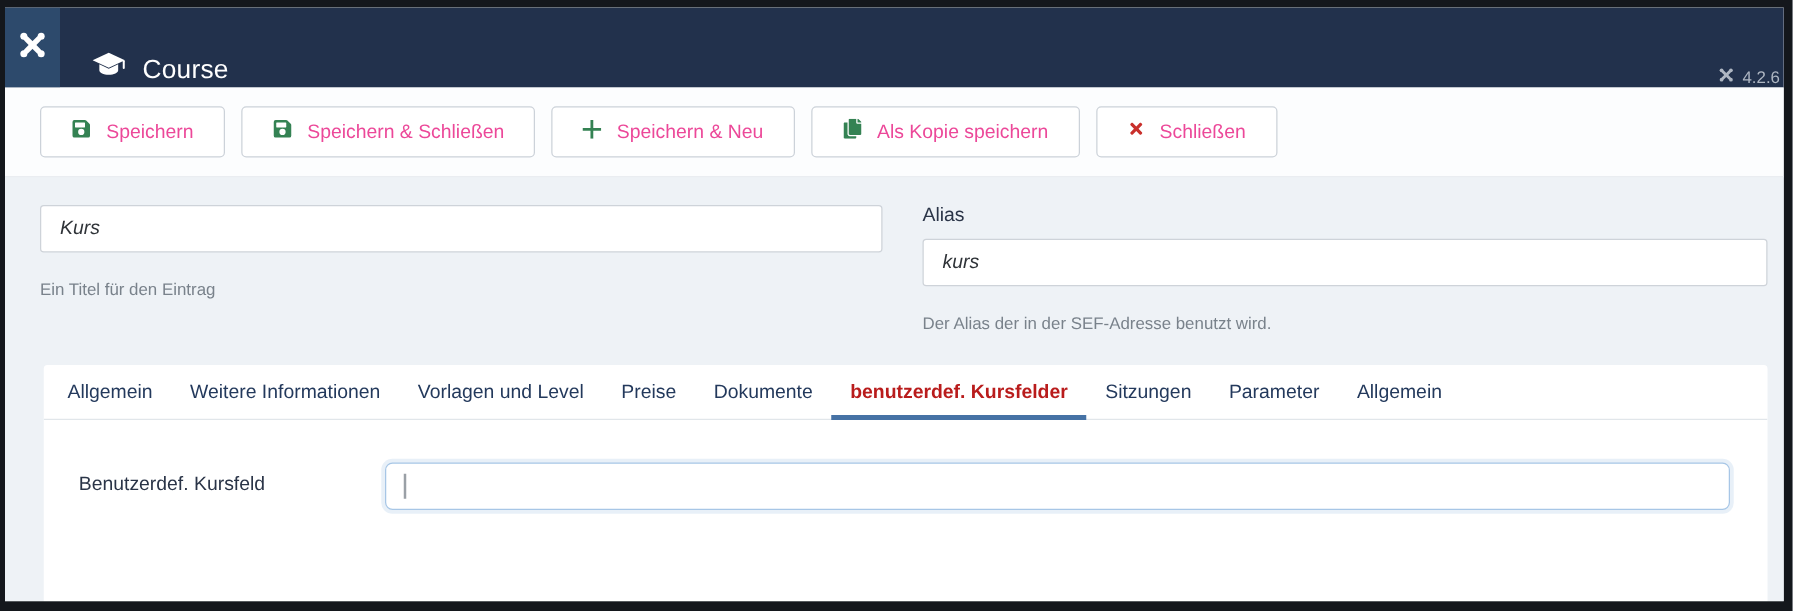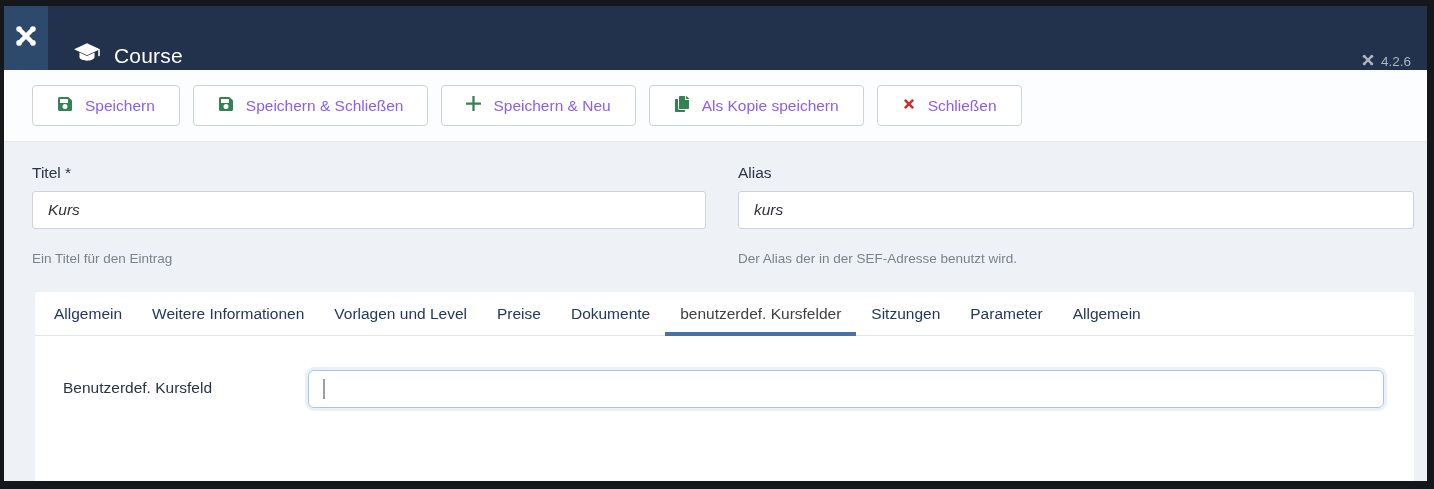--- a/index.html
+++ b/index.html
@@ -11,51 +11,51 @@
     border-top:6px solid #14171c; border-left:4px solid #14171c;
     border-right:7px solid #14171c; border-bottom:8px solid #14171c;
     display:flex; flex-direction:column; background:#eef2f6; overflow:hidden;
   }
 
   
   .header { height:64px; background:#22314c; display:flex; align-items:flex-end; flex:none; }
   .logo-tile { width:44px; height:64px; background:#2d4a6c; display:flex; align-items:center; justify-content:center; flex:none; cursor:pointer; }
   .brand { display:flex; align-items:center; gap:13px; margin-left:25px; }
   .brand-title { color:#ffffff; font-size:21px; letter-spacing:.2px; }
-  .header-right { margin-left:auto; display:flex; align-items:center; gap:20px; padding-right:16px; }
+  .header-right { margin-left:auto; display:flex; align-items:center; gap:20px; padding-right:3px; }
   .version { display:flex; align-items:center; gap:6px; color:#aeb6c2; font-size:13.5px; }
   .demo-pill { display:flex; align-items:center; gap:11px; height:38px; border-radius:19px 0 0 19px;
     background:#3d648f; border:none; padding:0 18px 0 4px; cursor:pointer; }
   .demo-pill .circle { width:30px; height:30px; border-radius:50%; background:#1b2a44; display:flex; align-items:center; justify-content:center; }
   .demo-pill .pill-label { color:#ffffff; font-size:13.5px; white-space:nowrap; }
 
   
   .toolbar { background:#fcfdfe; padding:15px 0 15px 28px; display:flex; gap:13px; flex:none; border-bottom:1px solid #e3e8ed; }
   .tbtn { display:flex; align-items:center; gap:12px; background:#ffffff; border:1px solid #ccd2d9;
-    border-radius:4px; padding:0 24px; height:41px; font-size:15.5px; color:#8b5cf6; cursor:pointer;
+    border-radius:4px; padding:0 24px; height:41px; font-size:15.5px; color:#ec4899; cursor:pointer;
     font-family:inherit; }
   .tbtn svg { flex:none; }
 
   
   .page { flex:1; display:flex; flex-direction:column; background:#eef2f6; overflow:hidden; }
 
   .form-grid { display:flex; gap:32px; padding:22px 13px 20px 28px; }
   .fcol-left { width:674px; flex:none; }
   .fcol-right { flex:1; }
   .flabel { font-size:15.5px; color:#2a3447; margin-bottom:9px; }
   .finput { width:100%; height:38px; background:#ffffff; border:1px solid #ced3d9; border-radius:3px;
     padding:0 15px; font-size:15.5px; color:#2f3338; font-family:inherit; outline:none;font-style:italic; }
   .fhelp { margin-top:22px; font-size:13.5px; color:#79828b; }
 
   
   .card { flex:1; background:#ffffff; margin:6px 13px 0 31px; border-radius:3px 3px 0 0; display:flex; flex-direction:column; overflow:hidden; }
   .tabbar { display:flex; border-bottom:1px solid #e1e6ea; padding:0 4px; flex:none; }
   .tab { background:none; border:none; border-bottom:4px solid transparent; margin-bottom:-1px;
     padding:13px 15px 9px; font-size:15.5px; color:#23395c; cursor:pointer; font-family:inherit; white-space:nowrap; }
-  .tab.active { font-weight:normal; color:#404040; border-bottom-color:#4672a5; }
+  .tab.active { font-weight:bold; color:#b91c1c; border-bottom-color:#4672a5; }
 
   .panel { padding:34px 30px 20px 28px; }
   .prow { display:flex; align-items:flex-start; margin-bottom:28px; }
   .plabel { width:245px; flex:none; font-size:15.5px; color:#2a3447; padding-top:9px; }
   .plabel.solo { padding-top:0; }
   .focus-wrap { position:relative; flex:1; }
   .pinput { width:100%; height:38px; border:1px solid #a7c6e6; border-radius:6px;
     box-shadow:0 0 0 3px rgba(125,170,215,.18); padding:0 14px; font-size:15px; color:#333;
     font-family:inherit; outline:none; background:#fff; }
   .caret { position:absolute; left:15px; top:9px; width:1.5px; height:20px; background:#9aa0a6; animation:blink 1.1s step-end infinite; }
@@ -158,21 +158,20 @@
           </svg>
       </span>
       <span>Schließen</span>
     </button>
   </div>
 
   <div class="page">
 
     <div class="form-grid">
       <div class="fcol-left">
-        <div class="flabel">Titel *</div>
         <input class="finput" type="text" value="Kurs" style="">
         <div class="fhelp">Ein Titel für den Eintrag</div>
       </div>
       <div class="fcol-right">
         <div class="flabel">Alias</div>
         <input class="finput" type="text" value="kurs" style="">
         <div class="fhelp">Der Alias der in der SEF-Adresse benutzt wird.</div>
       </div>
     </div>
 

